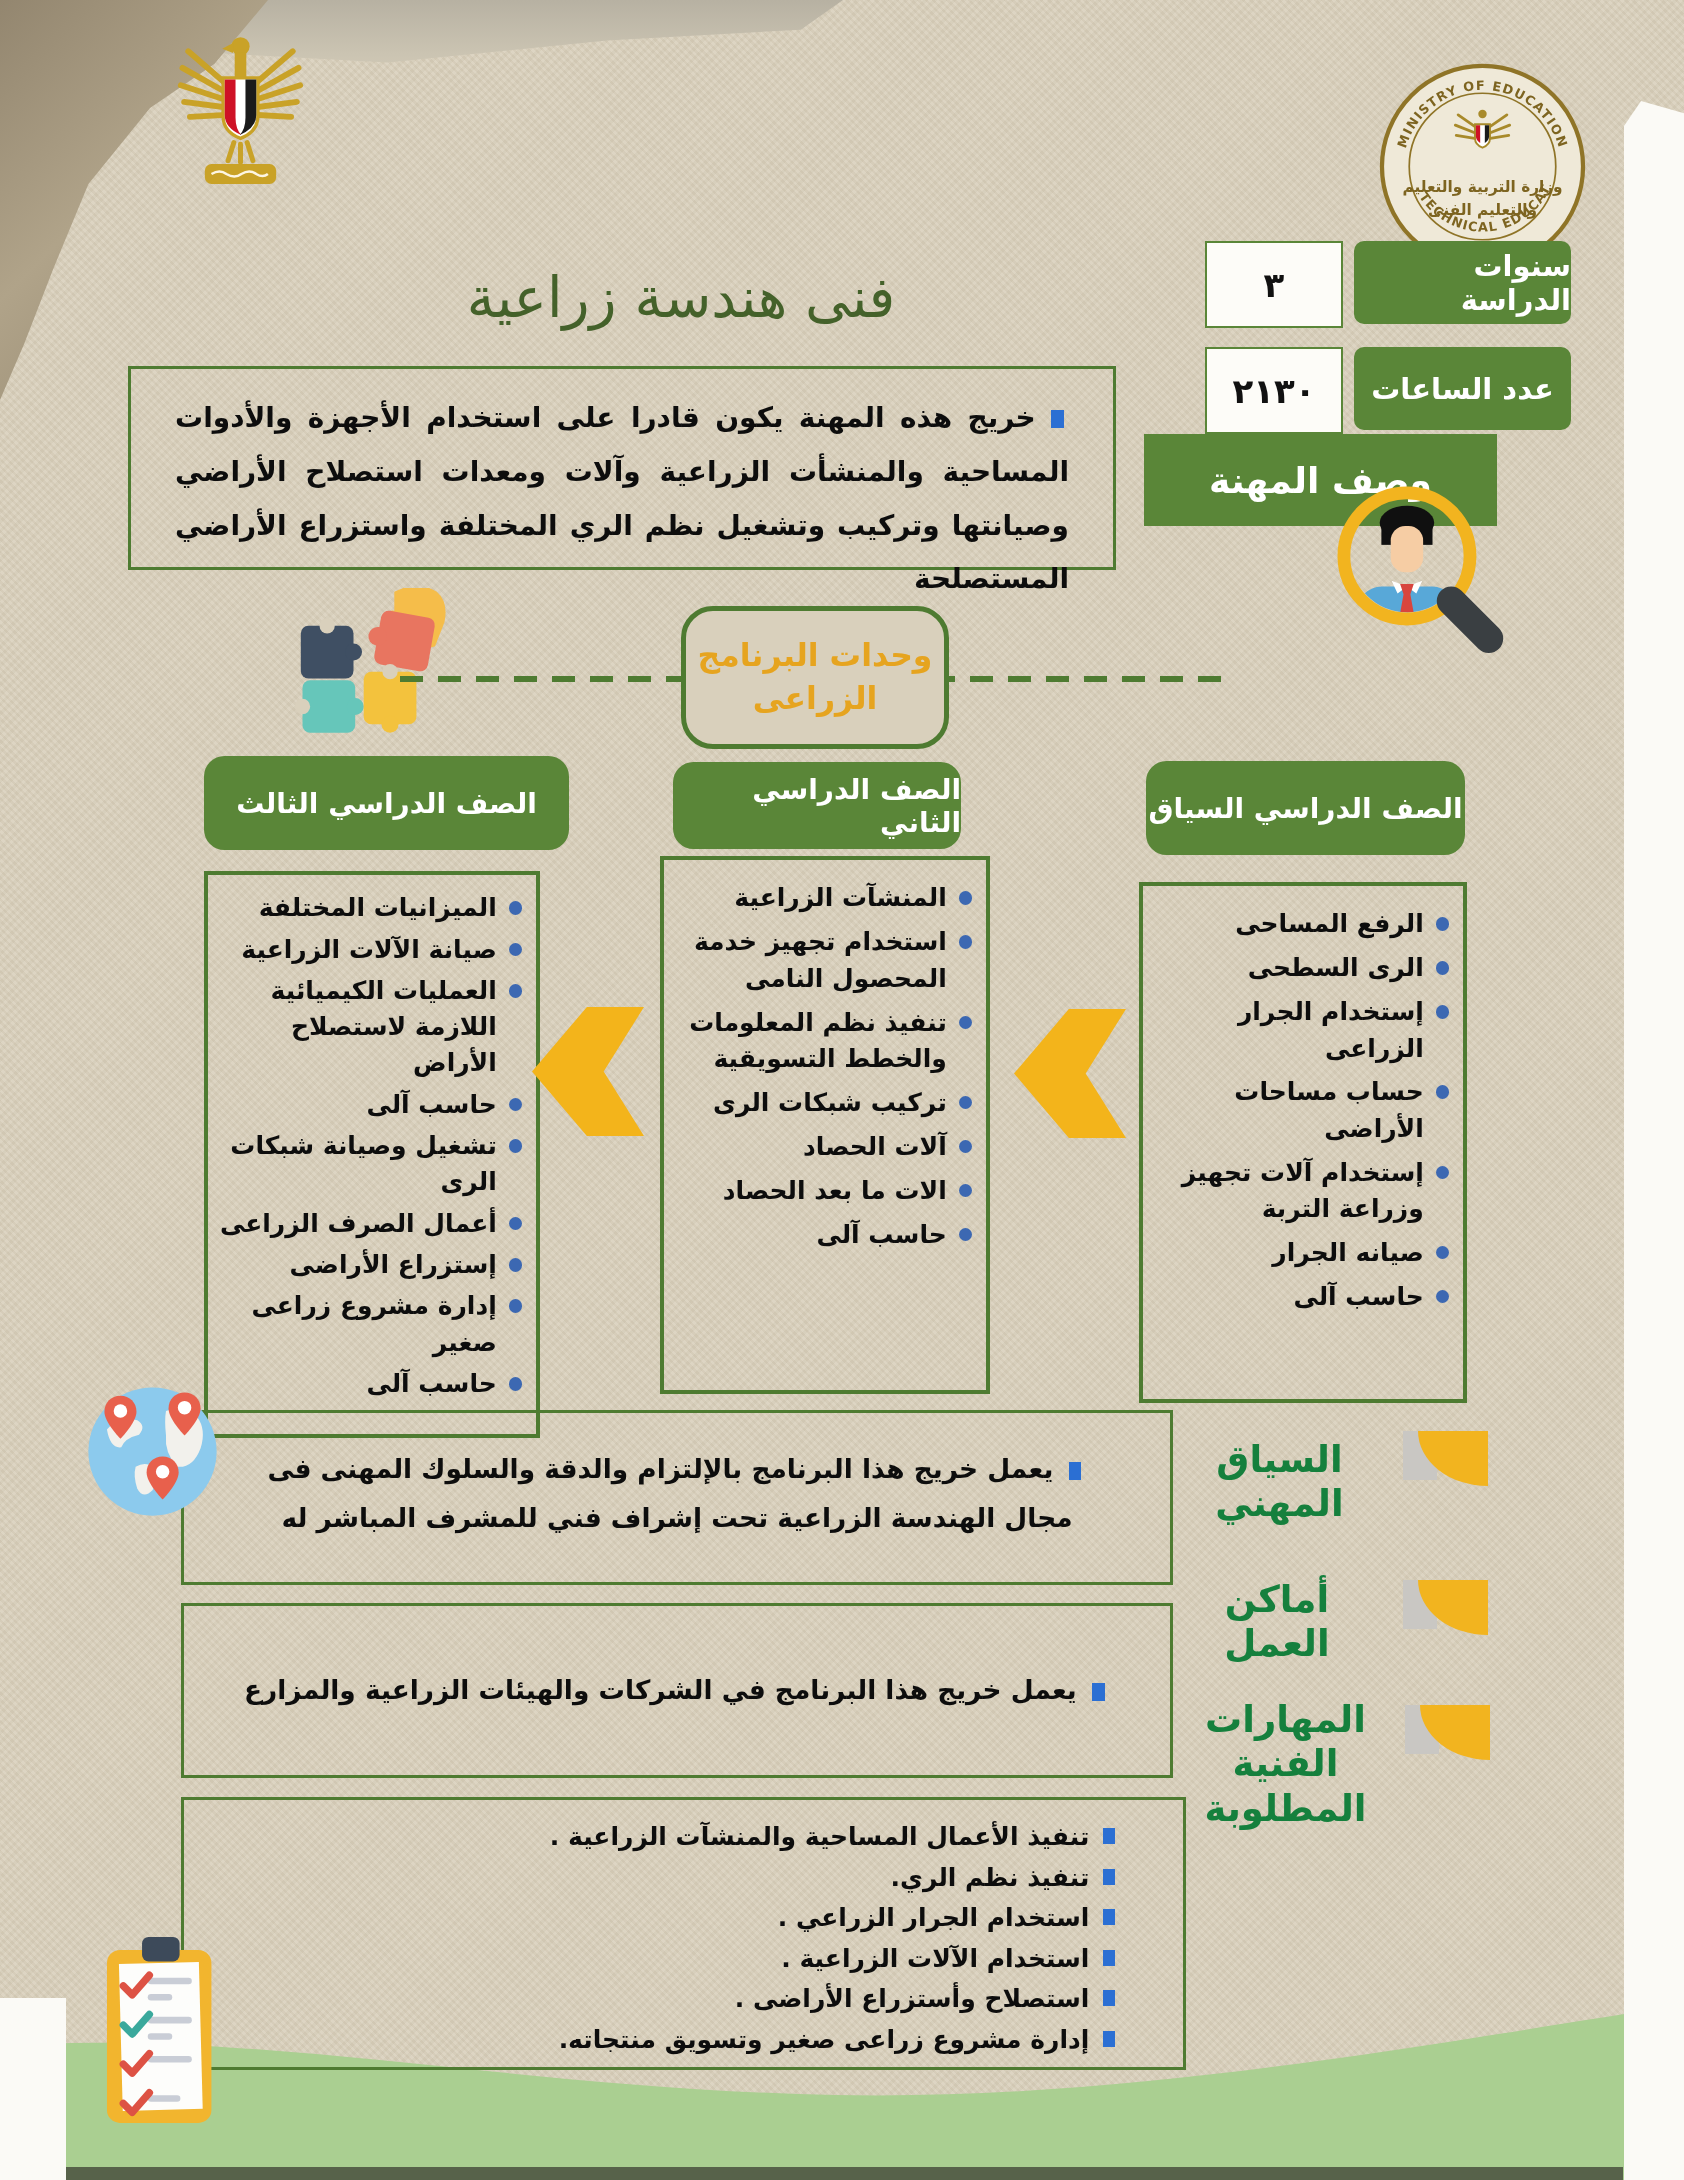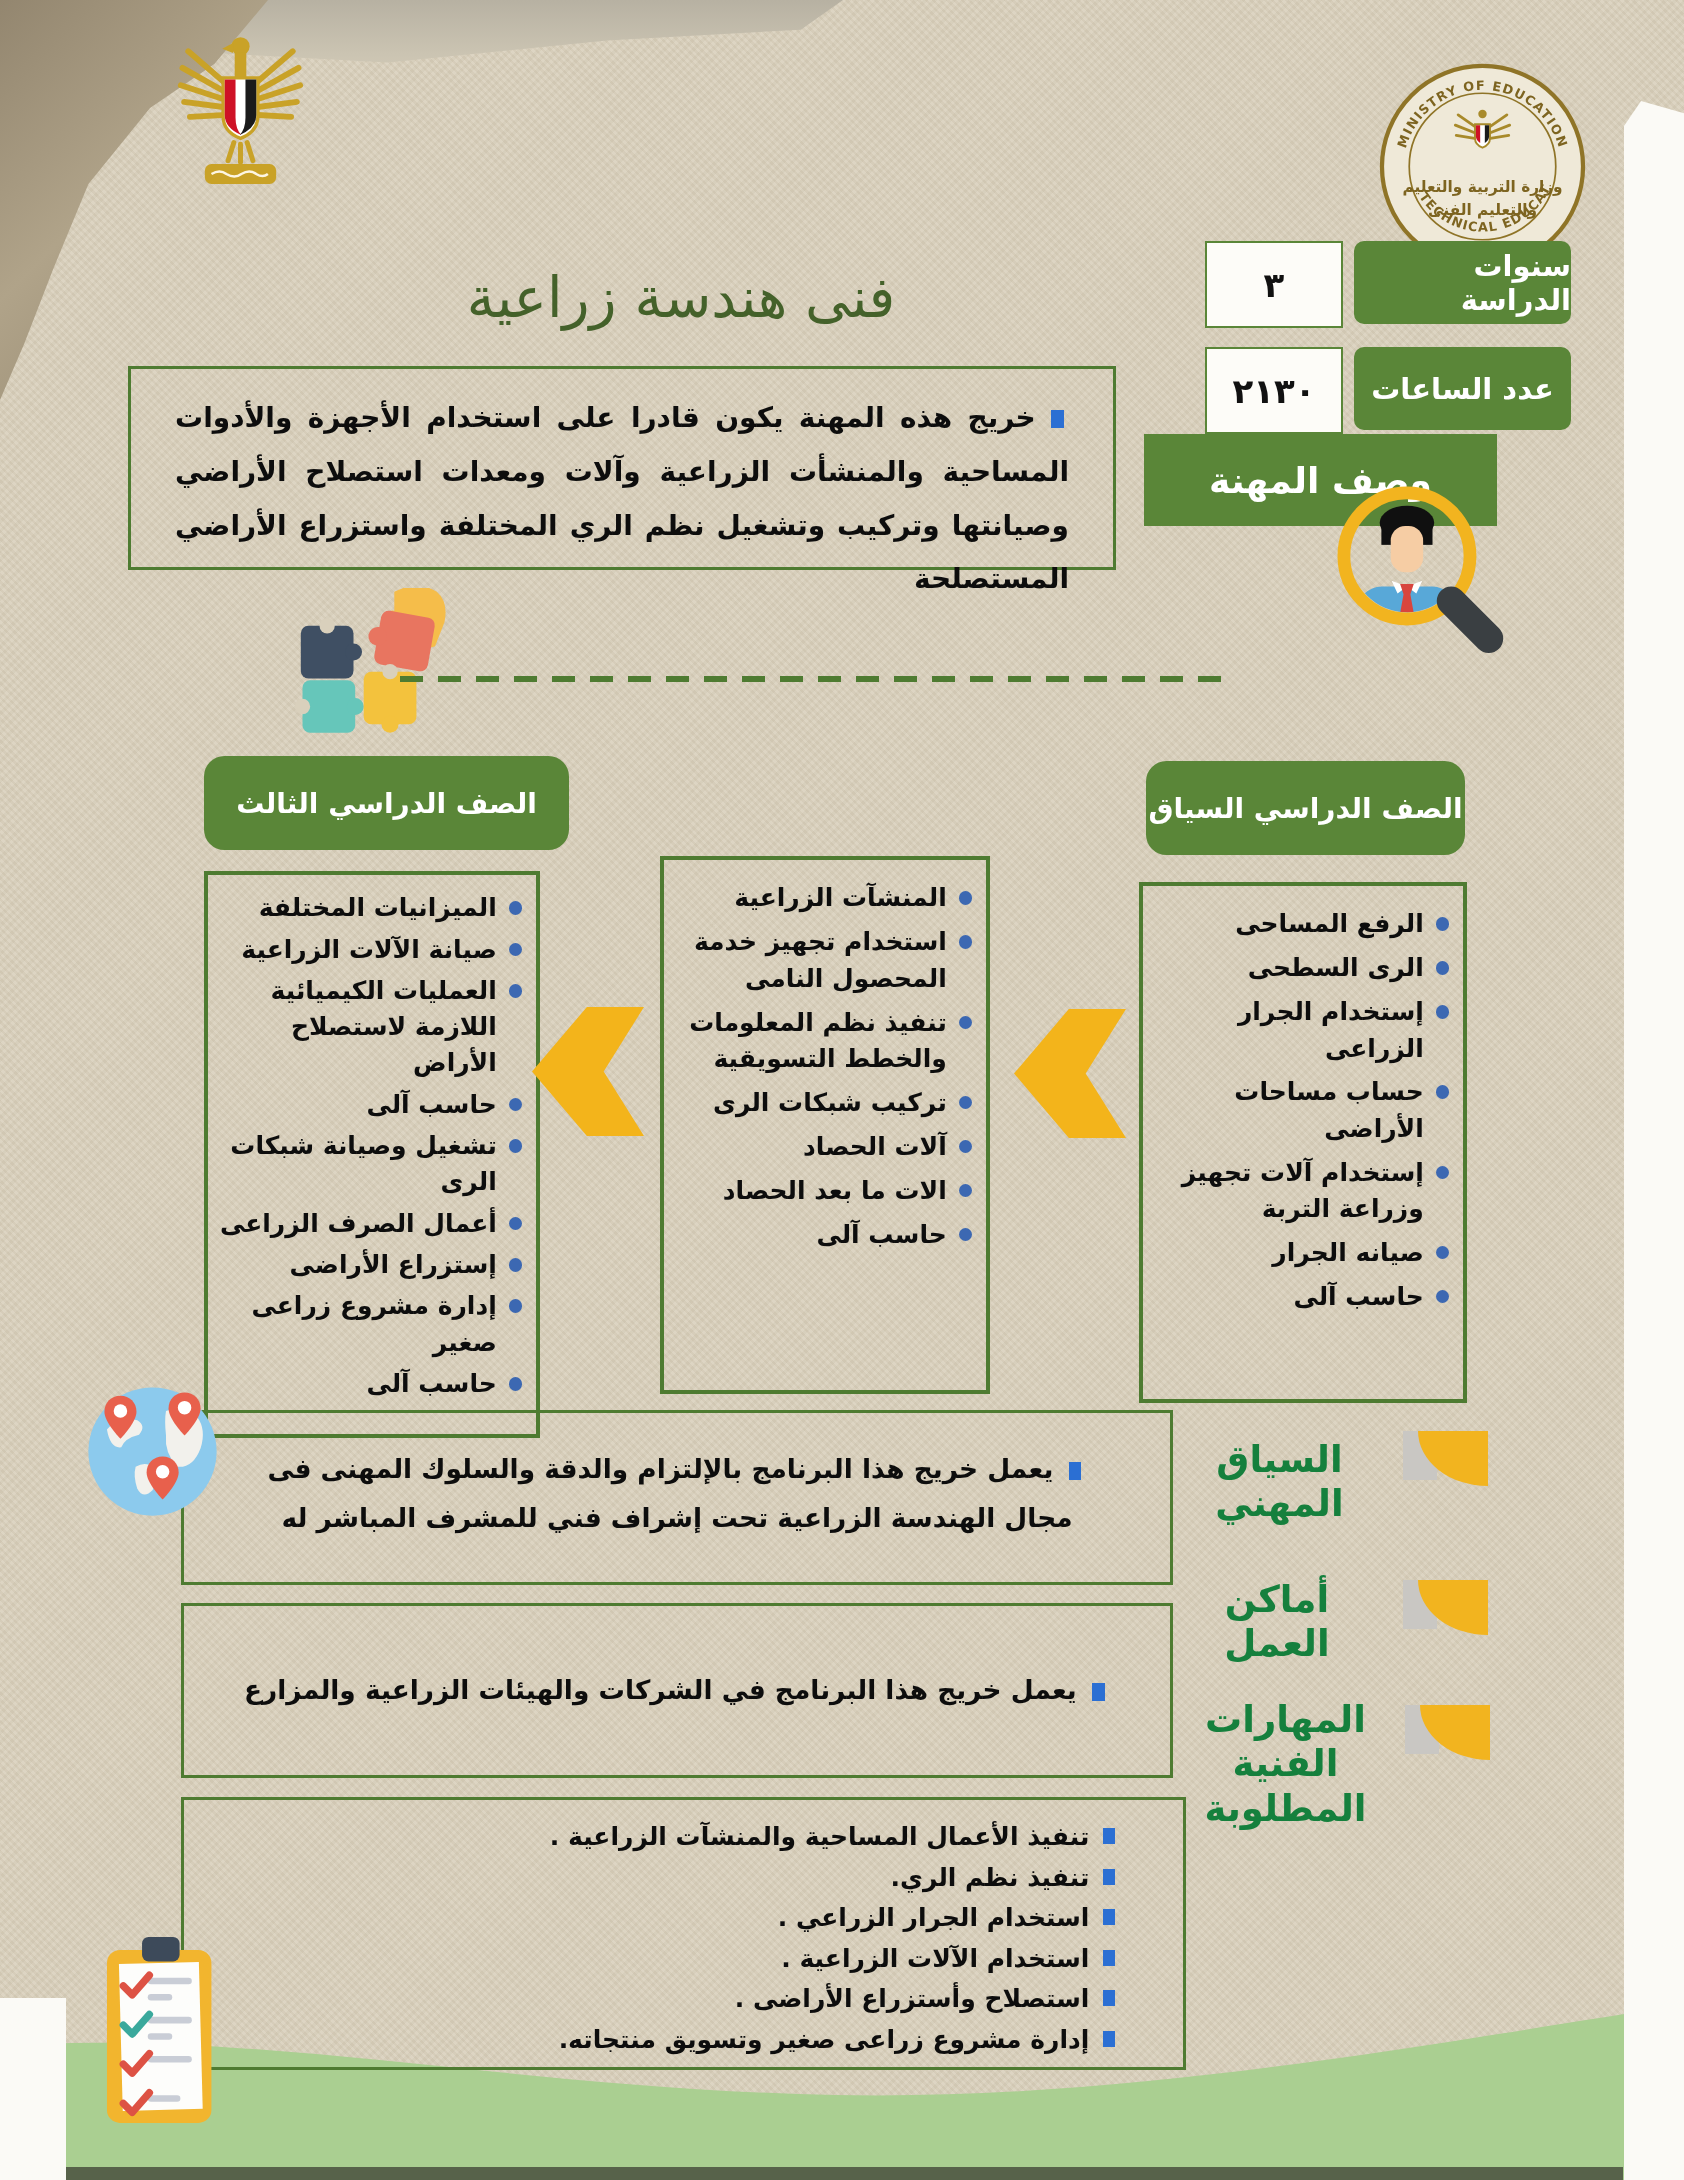--- a/index.html
+++ b/index.html
@@ -191,22 +191,27 @@
     <circle cx="59" cy="44" r="9" fill="#d9d0bc"></circle>
     <rect x="30" y="108" width="62" height="62" rx="9" fill="#66c6ba"></rect>
     <circle cx="92" cy="139" r="10" fill="#66c6ba"></circle>
     <circle cx="30" cy="139" r="9" fill="#d9d0bc"></circle>
     <rect x="102" y="98" width="62" height="62" rx="9" fill="#f3c23d"></rect>
     <circle cx="133" cy="160" r="10" fill="#f3c23d"></circle>
     <circle cx="133" cy="98" r="9" fill="#d9d0bc"></circle>
   </svg>
 
   <div class="abs z dashes"></div>
+  <div class="abs z node ar">
+    <div>وحدات البرنامج</div>
+    <div>الزراعى</div>
+  </div>
 
   <div class="abs z greenfill ghead ar" style="left:1146px;top:761px;width:319px;height:94px">الصف الدراسي السياق</div>
+  <div class="abs z greenfill ghead ar" style="left:673px;top:762px;width:288px;height:87px">الصف الدراسي الثاني</div>
   <div class="abs z greenfill ghead ar" style="left:204px;top:756px;width:365px;height:94px">الصف الدراسي الثالث</div>
 
   <div class="abs z gbox ar" style="left:1139px;top:882px;width:328px;height:521px">
 
   <div class="grow">
         <span class="gdot"></span>
         <span class="gtext">الرفع المساحى</span>
       </div>
       <div class="grow">
         <span class="gdot"></span>

